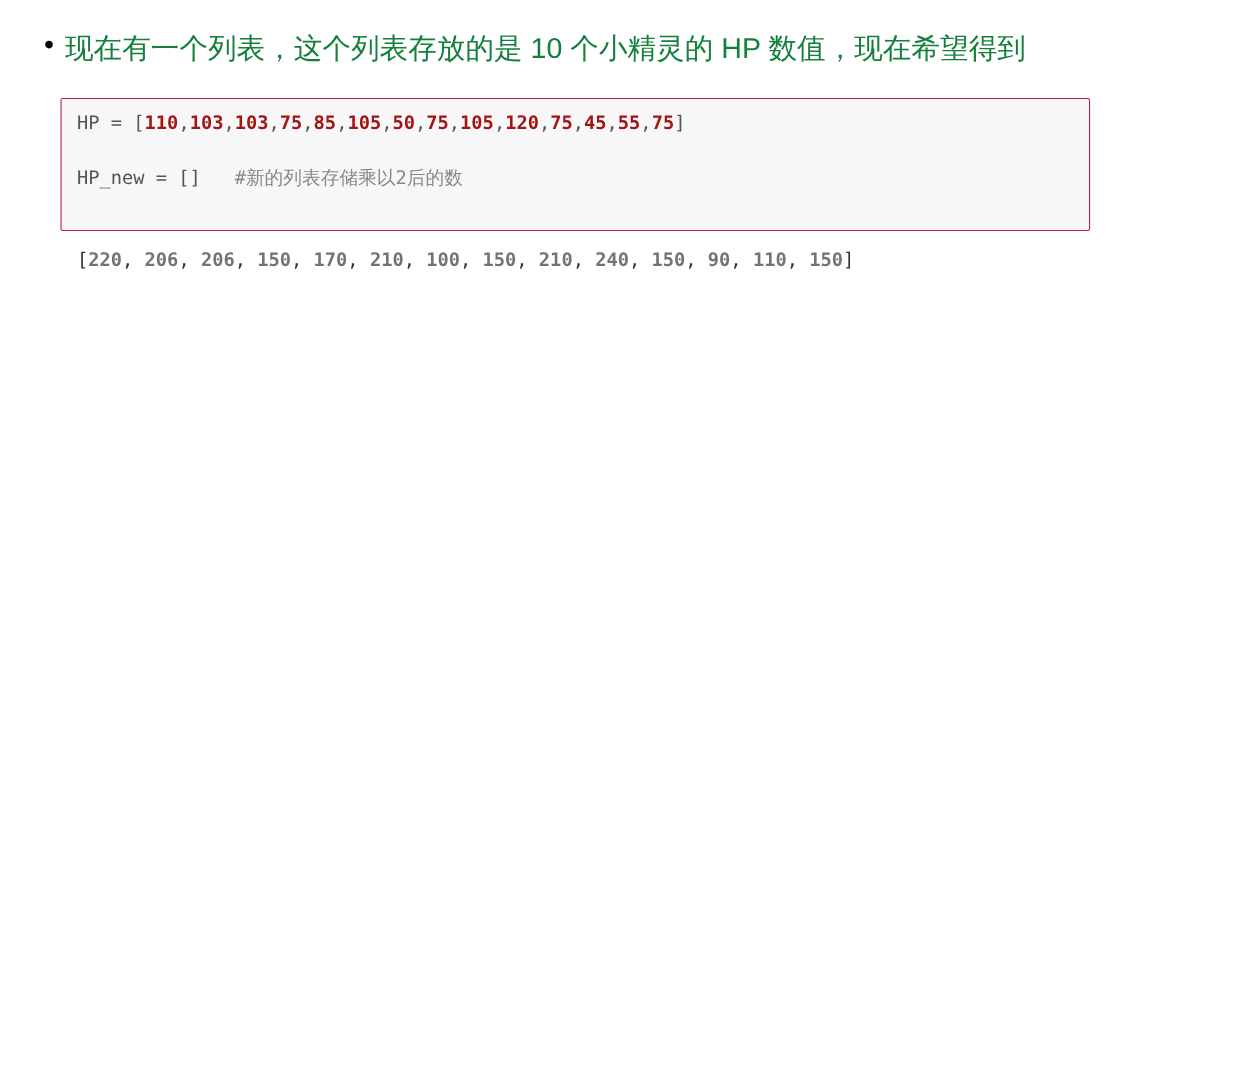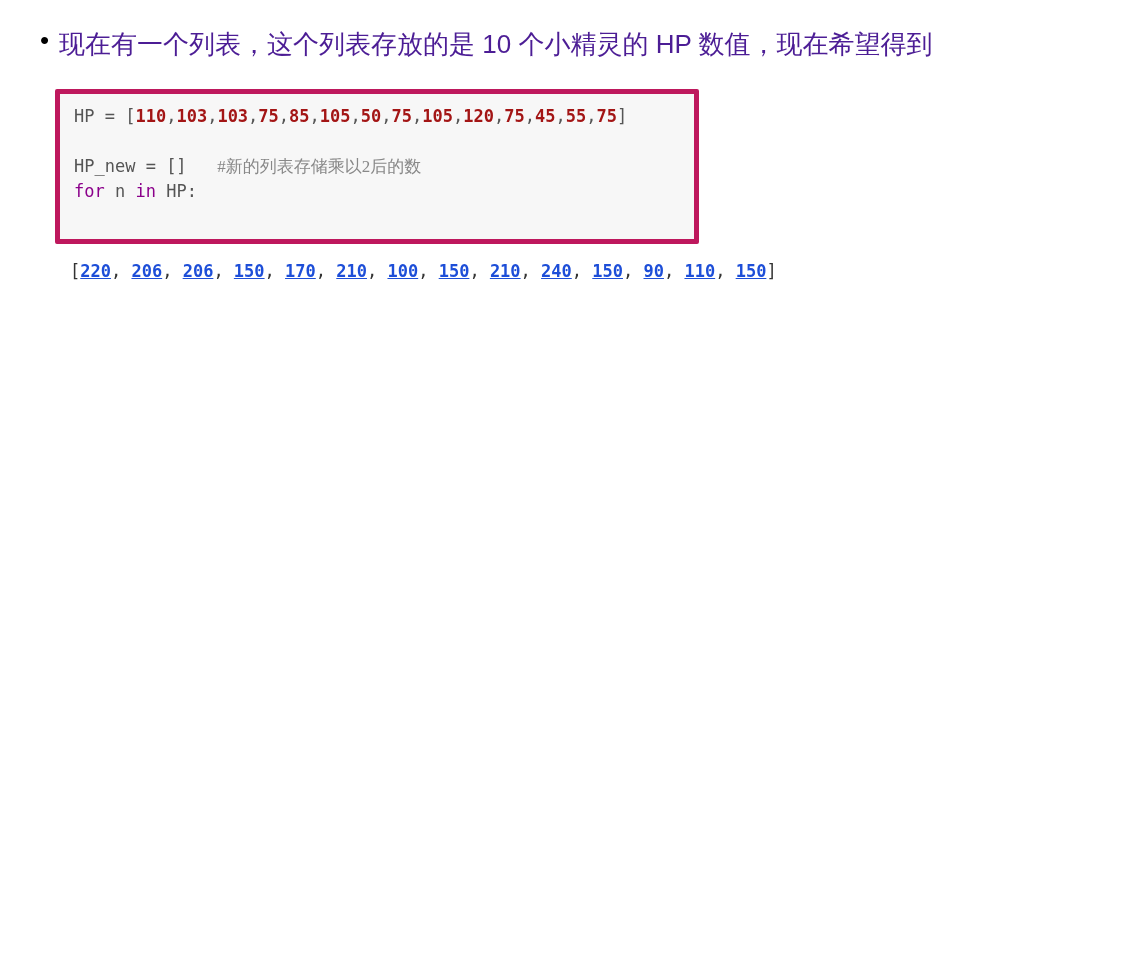--- a/index.html
+++ b/index.html
@@ -15,66 +15,65 @@
     }
     .bullet-marker {
       font-size: 26px;
       margin-right: 10px;
       line-height: 1.6;
       color: #000;
     }
     .bullet-text {
       font-size: 26px;
       line-height: 1.9;
-      color: #4c1d95;
+      color: #15803d;
     }
     .code-block {
       background: #f7f7f7;
-      border: 5px solid #be185d;
+      border: 1px solid #be185d;
       border-radius: 2px;
       padding: 10px 14px;
       margin-left: 15px;
       margin-top: 10px;
       margin-bottom: 15px;
-      width: 644px;
+      width: 936px;
       font-family: "Menlo", "Monaco", "Consolas", monospace;
       font-size: 17px;
       line-height: 1.45;
       color: #555;
     }
     .output-block {
       margin-left: 30px;
       font-family: "Menlo", "Monaco", "Consolas", monospace;
       font-size: 17px;
       line-height: 1.5;
       color: #333;
     }
     .tok-var { color: #555; }
     .tok-op { color: #555; }
     .tok-punct { color: #555; }
     .tok-num { color: #a31515; font-weight: bold; }
-    .tok-comment { color: #888; font-family: Liberation Serif, serif; }
+    .tok-comment { color: #888; }
     .tok-keyword { color: #8b008b; }
     .out-punct { color: #333; }
-    .out-num { color: #1d4ed8; font-weight: bold; text-decoration: underline; }
+    .out-num { color: #737373; font-weight: bold; }
     .code-line { white-space: pre; }
   </style>
 </head>
 <body>
 
 <div class="bullet-item">
   <span class="bullet-marker">•</span>
   <div class="bullet-text">
     <span>现在有一个列表，这个列表存放的是 10 个小精灵的 HP 数值，现在希望得到</span><br>
   </div>
 </div>
 
 <div class="code-block">
   <div class="code-line"><span class="tok-var">HP</span><span class="tok-op"> = </span><span class="tok-punct">[</span><span id="hp-values"><span class="tok-num">110</span><span class="tok-punct">,</span><span class="tok-num">103</span><span class="tok-punct">,</span><span class="tok-num">103</span><span class="tok-punct">,</span><span class="tok-num">75</span><span class="tok-punct">,</span><span class="tok-num">85</span><span class="tok-punct">,</span><span class="tok-num">105</span><span class="tok-punct">,</span><span class="tok-num">50</span><span class="tok-punct">,</span><span class="tok-num">75</span><span class="tok-punct">,</span><span class="tok-num">105</span><span class="tok-punct">,</span><span class="tok-num">120</span><span class="tok-punct">,</span><span class="tok-num">75</span><span class="tok-punct">,</span><span class="tok-num">45</span><span class="tok-punct">,</span><span class="tok-num">55</span><span class="tok-punct">,</span><span class="tok-num">75</span></span><span class="tok-punct">]</span></div>
   <div class="code-line">&nbsp;</div>
   <div class="code-line"><span class="tok-var">HP_new</span><span class="tok-op"> = []   </span><span class="tok-comment">#新的列表存储乘以2后的数</span></div>
-  <div class="code-line"><span class="tok-keyword">for</span><span class="tok-var"> n </span><span class="tok-keyword">in</span><span class="tok-var"> HP:</span></div>
   <div class="code-line">&nbsp;</div>
 </div>
 
 <div class="output-block">
   <span class="out-punct">[</span><span id="out-values"><span class="out-num">220</span><span class="out-punct">, </span><span class="out-num">206</span><span class="out-punct">, </span><span class="out-num">206</span><span class="out-punct">, </span><span class="out-num">150</span><span class="out-punct">, </span><span class="out-num">170</span><span class="out-punct">, </span><span class="out-num">210</span><span class="out-punct">, </span><span class="out-num">100</span><span class="out-punct">, </span><span class="out-num">150</span><span class="out-punct">, </span><span class="out-num">210</span><span class="out-punct">, </span><span class="out-num">240</span><span class="out-punct">, </span><span class="out-num">150</span><span class="out-punct">, </span><span class="out-num">90</span><span class="out-punct">, </span><span class="out-num">110</span><span class="out-punct">, </span><span class="out-num">150</span></span><span class="out-punct">]</span>
 </div>
 
 </body></html>

